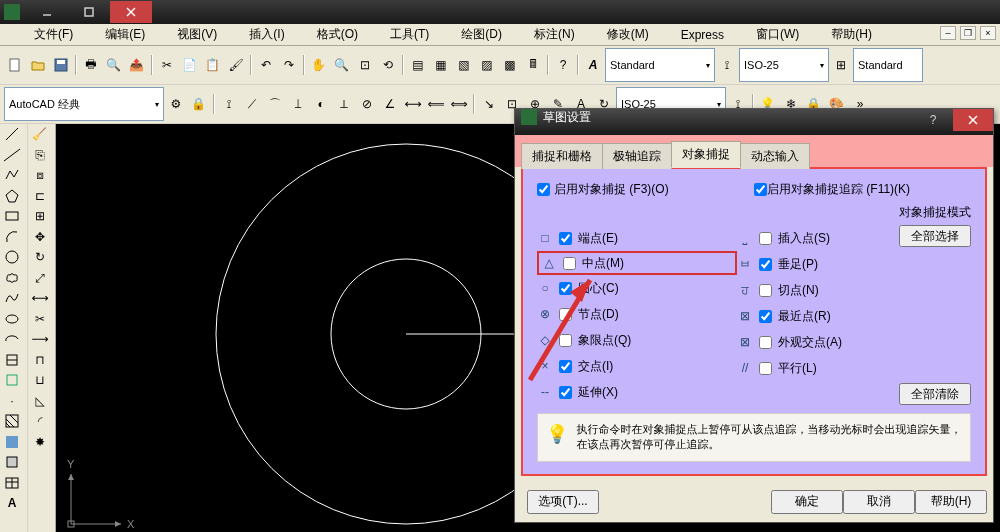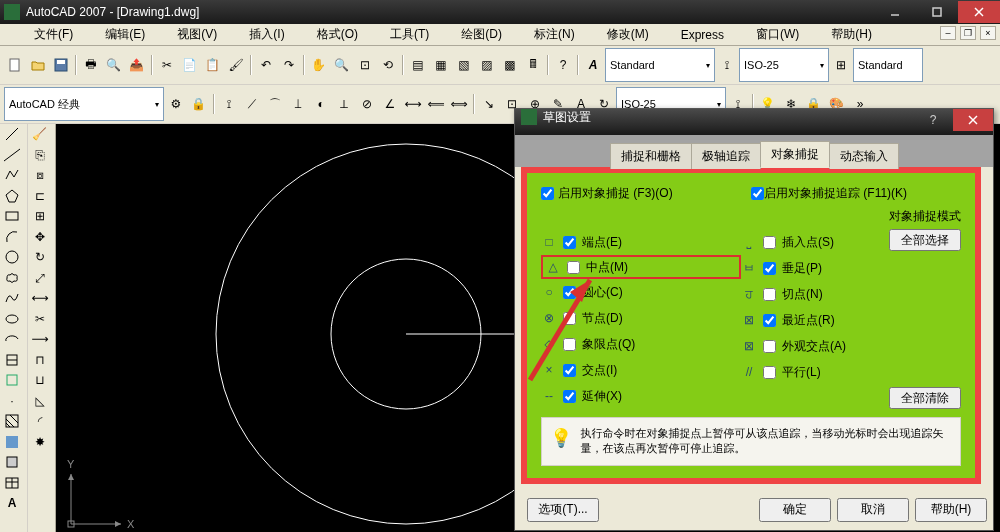--- a/index.html
+++ b/index.html
@@ -39,57 +39,56 @@
   
   
   .dialog { position: absolute; left: 514px; top: 108px; width: 480px; background: #ece9d8; border: 1px solid #555; box-shadow: 2px 2px 6px rgba(0,0,0,.4); }
   .dialog .dlg-title { background: linear-gradient(#4a4a4a, #1a1a1a); color: #fff; height: 26px; display: flex; align-items: flex-start; font-size: 12px; padding-left: 6px; }
   .dlg-title .icon { width: 16px; height: 16px; background: #2a6e3a; margin-right: 6px; }
   .dlg-title .spacer { flex: 1; }
   .dlg-title .dlg-btn { width: 40px; height: 22px; display: flex; align-items: center; justify-content: center; }
   .dlg-title .dlg-btn.help { color: #ccc; }
   .dlg-title .dlg-btn.close { background: #c84040; }
   
-  .dlg-tabs { display: flex; background: #a3a3a3; padding: 6px 6px 0 6px; font-size: 12px; justify-content: center; }
+  .dlg-tabs { display: flex; background: #fca5a5; padding: 6px 6px 0 6px; font-size: 12px; }
   .dlg-tab { padding: 4px 10px; border: 1px solid #aca899; border-bottom: none; background: #ece9d8; margin-right: -1px; position: relative; }
   .dlg-tab.active { background: #ece9d8; z-index: 2; border-bottom: 1px solid #ece9d8; margin-bottom: -1px; font-weight: normal; }
   .dlg-tab:not(.active) { background: #e0ddd0; top: 2px; }
   
-  .dlg-body { border: 6px solid #ef4444; margin: 0 12px 6px 6px; padding: 12px 14px; font-size: 12px; background: #84cc16; }
+  .dlg-body { border: 2px solid #ef4444; margin: 0 6px 6px 6px; padding: 12px 14px; font-size: 12px; background: #c4b5fd; }
   .dlg-row { display: flex; align-items: center; margin-bottom: 6px; }
   .dlg-group-title { margin: 6px 0 4px 0; text-align: right; }
   
   .snap-grid { display: flex; }
   .snap-col { flex: 1; }
   .snap-col.left { flex: 0 0 200px; }
   .snap-item { display: flex; align-items: center; height: 26px; gap: 6px; }
   .snap-glyph { width: 16px; height: 16px; display: flex; align-items: center; justify-content: center; font-size: 12px; color: #2a4d6e; }
   .snap-btns { display: flex; flex-direction: column; margin-left: 4px; justify-content: space-between; }
   .snap-btns button { width: 72px; height: 22px; font-size: 12px; }
   
   .highlight-box { border: 2px solid #d93030; padding: 0 2px; display: flex; align-items: center; gap: 6px; height: 24px; }
   
   .hint-box { border: 1px solid #d4d0c8; background: #f5f4ee; padding: 8px; display: flex; align-items: flex-start; gap: 8px; margin-top: 8px; font-size: 11px; line-height: 1.4; }
   .hint-box .bulb { font-size: 18px; color: #e6c557; }
   
-  .dlg-footer { display: flex; justify-content: flex-end; padding: 8px 6px; gap: 6px; align-items: center; }
+  .dlg-footer { display: flex; justify-content: flex-end; padding: 8px 6px; align-items: center; }
   .dlg-footer .opt { margin-right: auto; margin-left: 6px; }
   .dlg-footer button { width: 72px; height: 24px; font-size: 12px; }
   
   input[type=checkbox] { width: 13px; height: 13px; margin: 0; }
   
   
   .red-arrow { position: absolute; left: 520px; top: 270px; pointer-events: none; z-index: 100; }
 </style>
 </head>
 <body>
 
 <div class="titlebar">
   <span class="app-icon"></span>
-  <span class="title">AutoCAD 2007 - [Drawing1.dwg]</span>
   <div class="win-btns">
     <div class="win-btn">
         <svg viewBox="0 0 10 10">
           <line x1="1" y1="8" x2="9" y2="8" stroke="#ccc" stroke-width="1.5"></line>
         </svg>
       </div>
     <div class="win-btn">
         <svg viewBox="0 0 10 10">
           <rect x="1" y="1" width="8" height="8" fill="none" stroke="#ccc" stroke-width="1.5"></rect>
         </svg>

